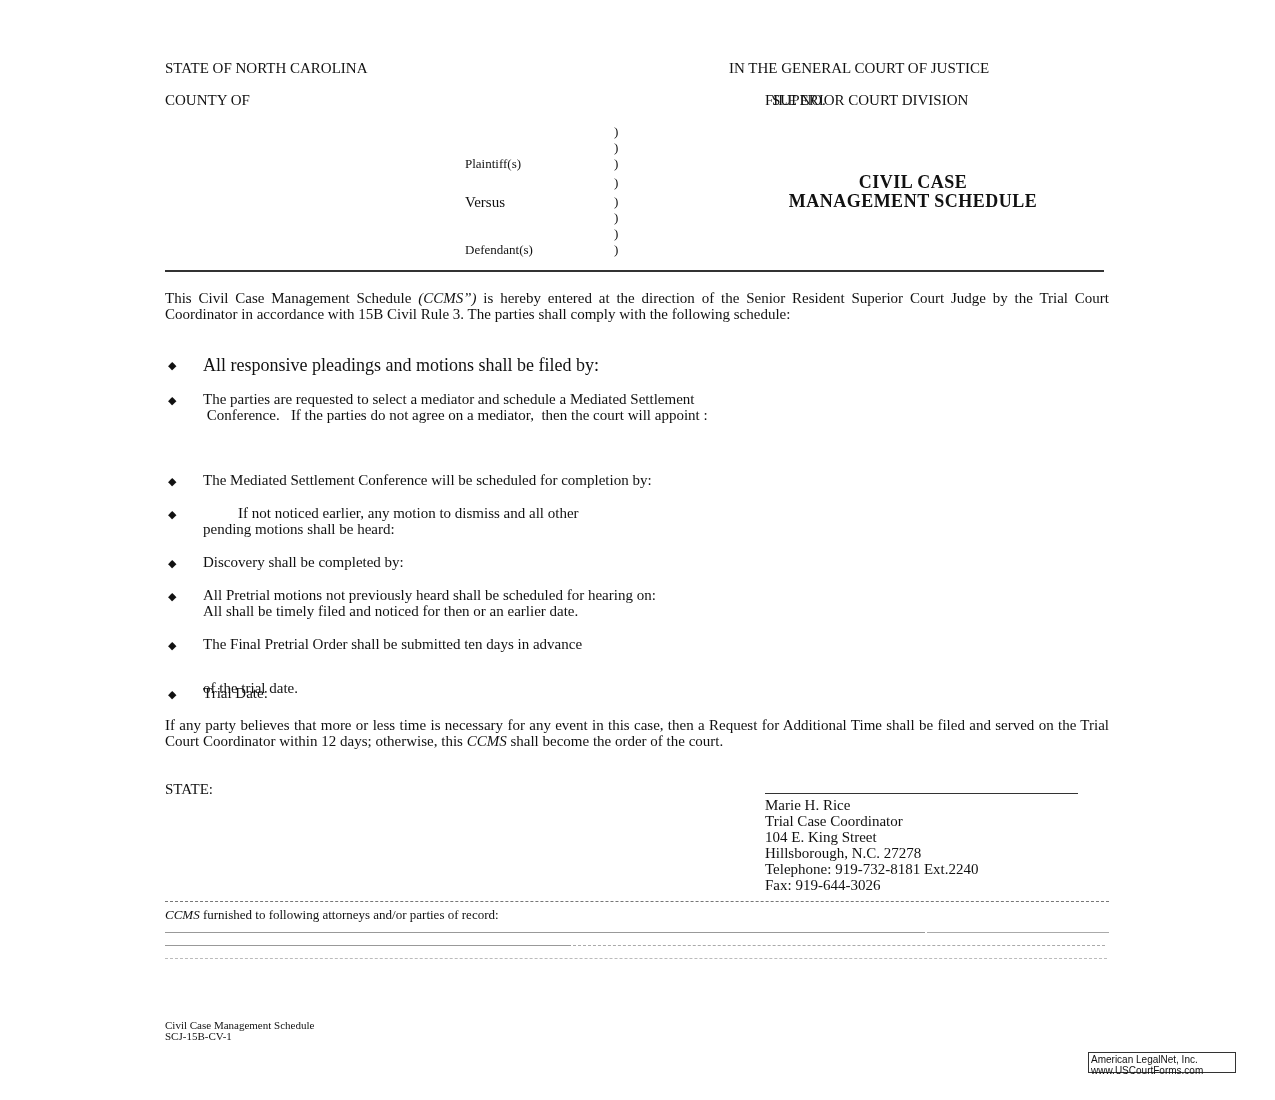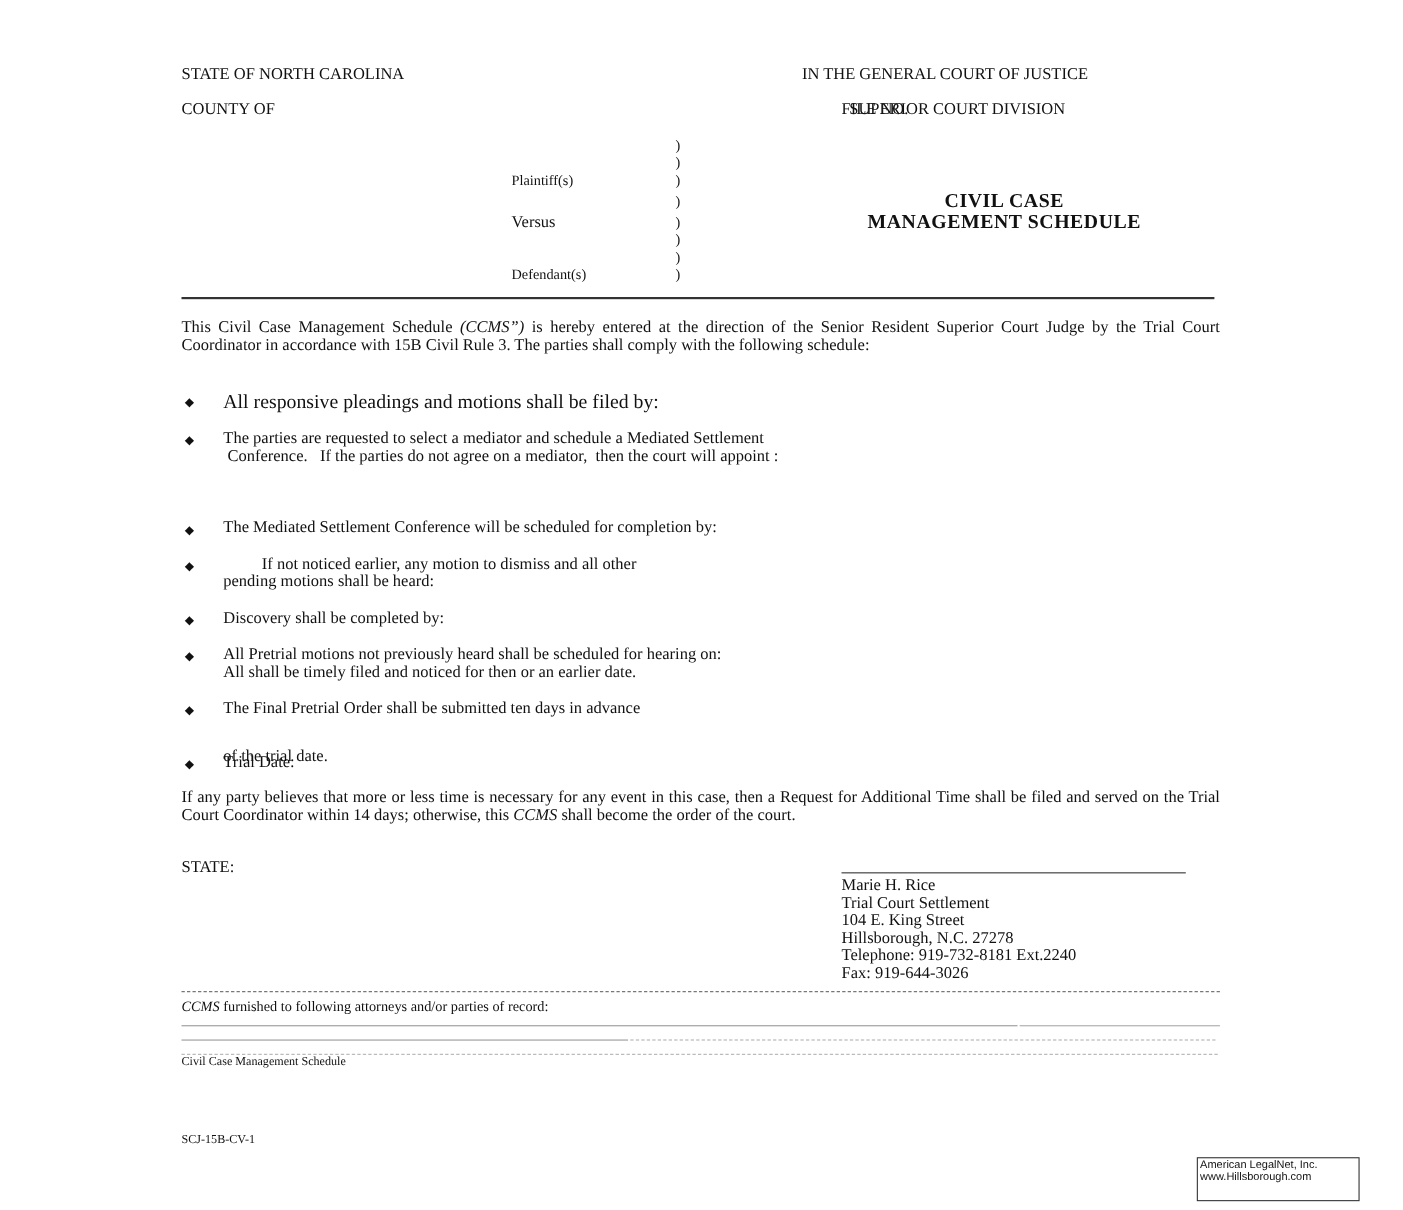--- a/index.html
+++ b/index.html
@@ -12,21 +12,21 @@
   .paren { position: absolute; left: 614px; font-size: 13px; line-height: 14px; }
   .title { font-weight: bold; font-size: 18px; line-height: 20px; text-align: center; letter-spacing: 0.5px; }
   .rule-solid { position: absolute; height: 0; border-top: 1px solid #333; }
   .rule-dash { position: absolute; height: 0; border-top: 1px dashed #777; }
   .rule-light { position: absolute; height: 0; border-top: 1px solid #999; }
   .para { position: absolute; left: 165px; width: 944px; font-size: 15px; line-height: 16px; text-align: justify; white-space: normal; }
   .bullet { position: absolute; left: 168px; font-size: 11px; }
   .btext { position: absolute; left: 203px; font-size: 15px; line-height: 16px; white-space: nowrap; }
   .big { font-size: 18px; line-height: 20px; }
   .sig { position: absolute; left: 765px; font-size: 15px; line-height: 16px; white-space: nowrap; }
-  .stamp { position: absolute; left: 1088px; top: 1052px; width: 148px; height: 40px; border: 1px solid #333;
+  .stamp { position: absolute; left: 1088px; top: 1052px; width: 148px; height: 21px; border: 1px solid #333;
            font-family: "Liberation Sans", "DejaVu Sans", sans-serif; font-size: 10px; line-height: 11px; padding: 1px 0 0 2px; box-sizing: border-box; }
   i { font-style: italic; }
 </style>
 </head>
 <body>
 
 <div class="abs t15" style="left:165px; top:60px;">STATE OF NORTH CAROLINA</div>
 <div class="abs t15" style="left:165px; top:92px;">COUNTY OF</div>
 
 <div class="abs t15" style="left:729px; top:60px;">IN THE GENERAL COURT OF JUSTICE</div>
@@ -77,42 +77,42 @@
 <div class="btext" style="top:603px;">All shall be timely filed and noticed for then or an earlier date.</div>
 
 <div class="bullet" style="top:639px;">◆</div>
 <div class="btext" style="top:636px;">The Final Pretrial Order shall be submitted ten days in advance</div>
 <div class="btext" style="top:680px;">of the trial date.</div>
 
 <div class="bullet" style="top:688px;">◆</div>
 <div class="btext" style="top:685px;">Trial Date:</div>
 
 <div class="para" style="top:717px;">
-  <span>If any party believes that more or less time is necessary for any event in this case, then a Request for Additional Time shall be filed and served on the Trial Court Coordinator within 14 days; otherwise, this </span><i>CCMS</i><span> shall become the order of the court.</span>
+  <span>If any party believes that more or less time is necessary for any event in this case, then a Request for Additional Time shall be filed and served on the Trial Court Coordinator within 12 days; otherwise, this </span><i>CCMS</i><span> shall become the order of the court.</span>
 </div>
 
 <div class="abs t15" style="left:165px; top:781px;">STATE:</div>
 
 <div class="rule-solid" style="left:765px; top:793px; width:313px;"></div>
 <div class="sig" style="top:797px;">Marie H. Rice</div>
-<div class="sig" style="top:813px;">Trial Court Settlement</div>
+<div class="sig" style="top:813px;">Trial Case Coordinator</div>
 <div class="sig" style="top:829px;text-align:right;">104 E. King Street</div>
 <div class="sig" style="top:845px;">Hillsborough, N.C. 27278</div>
 <div class="sig" style="top:861px;">Telephone: 919-732-8181 Ext.2240</div>
 <div class="sig" style="top:877px;">Fax: 919-644-3026</div>
 
 <div class="rule-dash" style="left:165px; top:901px; width:944px;"></div>
 <div class="abs t13" style="left:165px; top:908px;">
   <i>CCMS</i><span> furnished to following attorneys and/or parties of record:</span>
 </div>
 <div class="rule-light" style="left:165px; top:932px; width:760px;"></div>
 <div class="rule-dash" style="left:927px; top:932px; width:182px; border-top-style:solid; border-color:#aaa;"></div>
 <div class="rule-light" style="left:165px; top:945px; width:406px;"></div>
 <div class="rule-dash" style="left:573px; top:945px; width:532px; border-color:#aaa;"></div>
 <div class="rule-dash" style="left:165px; top:958px; width:942px; border-color:#bbb;"></div>
 
-<div class="abs t11" style="left:165px; top:959px;">Civil Case Management Schedule</div>
+<div class="abs t11" style="left:165px; top:1019px;">Civil Case Management Schedule</div>
 <div class="abs t11" style="left:165px; top:1030px;">SCJ-15B-CV-1</div>
 
 <div class="stamp">
   <div>American LegalNet, Inc.</div>
-  <div>www.Hillsborough.com</div>
+  <div>www.USCourtForms.com</div>
 </div>
 
 </body></html>

